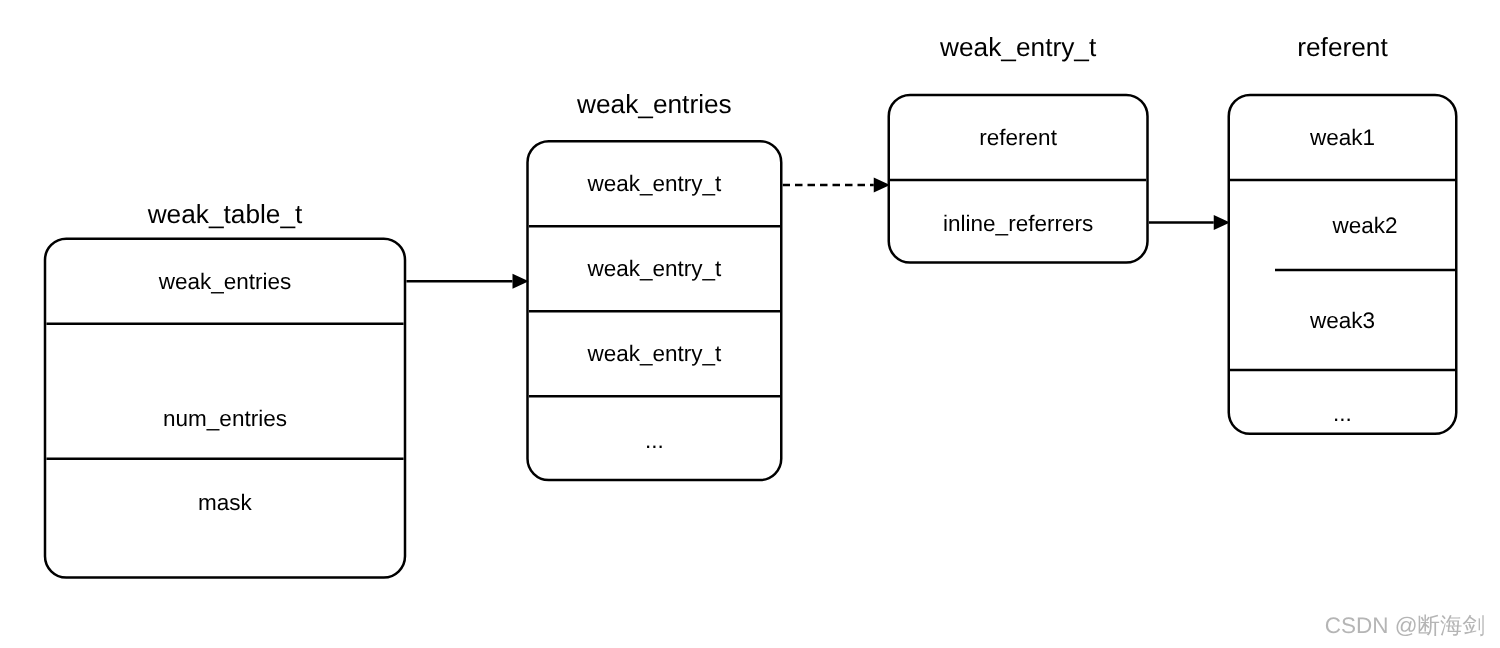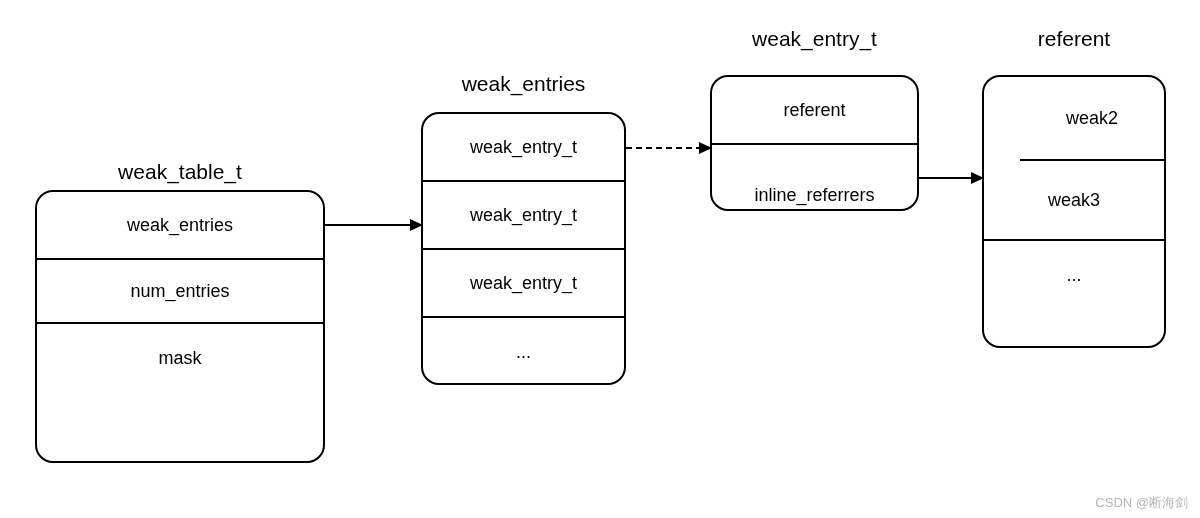--- a/index.html
+++ b/index.html
@@ -33,50 +33,51 @@
     .node-row:last-child { border-bottom: none; }
     .arrow-svg {
       position: absolute;
       pointer-events: none;
     }
     .watermark {
       position: absolute;
       right: 12px;
       bottom: 6px;
       color: rgba(120,120,120,0.55);
-      font-size: 13px;
+      font-size: 18px;
     }
   </style>
 </head>
 <body>
 
 <div class="node-title" style="left:35px; top:160px; width:290px;">weak_table_t</div>
 <div class="node-box" style="left:35px; top:190px; width:290px; height:273px;">
   <div class="node-row" style="height:68px;">weak_entries</div>
-  <div class="node-row" style="height:64px;">num_entries</div>
+  <div class="node-row" style="height:64px;margin-top:44px;">num_entries</div>
   <div class="node-row" style="height:68px;">mask</div>
 </div>
 
 <div class="node-title" style="left:421px; top:72px; width:205px;">weak_entries</div>
 <div class="node-box" style="left:421px; top:112px; width:205px; height:273px;">
   <div class="node-row" style="height:68px;">weak_entry_t</div>
   <div class="node-row" style="height:68px;">weak_entry_t</div>
   <div class="node-row" style="height:68px;">weak_entry_t</div>
   <div class="node-row" style="height:69px;">...</div>
 </div>
 
 <div class="node-title" style="left:710px; top:27px; width:209px;">weak_entry_t</div>
 <div class="node-box" style="left:710px; top:75px; width:209px; height:136px;">
   <div class="node-row" style="height:68px;">referent</div>
-  <div class="node-row" style="height:68px;margin-top:16px;">inline_referrers</div>
+  <div class="node-row" style="height:68px;">inline_referrers</div>
 </div>
 
 <div class="node-title" style="left:982px; top:27px; width:184px;">referent</div>
 <div class="node-box" style="left:982px; top:75px; width:184px; height:273px;">
-  <div class="node-row" style="height:84px;margin-left:36px;">weak2</div>
+  <div class="node-row" style="height:68px;">weak1</div>
+  <div class="node-row" style="height:72px;margin-left:36px;">weak2</div>
   <div class="node-row" style="height:80px;">weak3</div>
   <div class="node-row" style="height:69px;">...</div>
 </div>
 
 <svg class="arrow-svg" style="left:325px; top:215px; width:98px; height:20px;">
   <line x1="0" y1="10" x2="85" y2="10" stroke="#000" stroke-width="2"></line>
   <polygon points="85,4 98,10 85,16" fill="#000"></polygon>
 </svg>
 
 <svg class="arrow-svg" style="left:626px; top:138px; width:86px; height:20px;">

